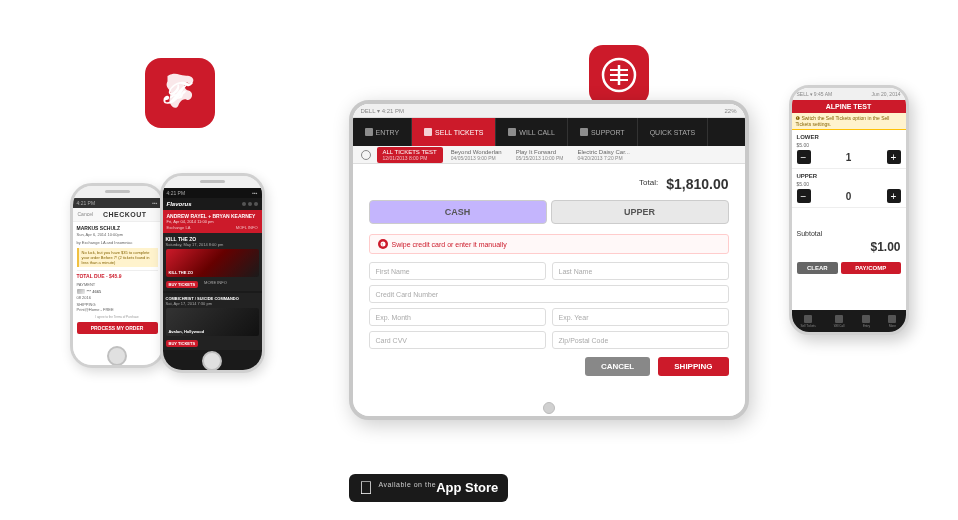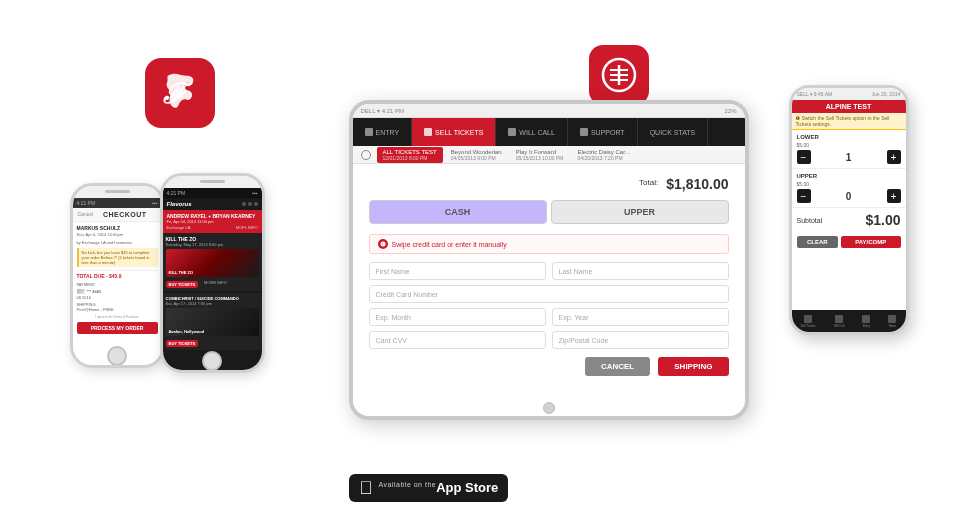--- a/index.html
+++ b/index.html
@@ -713,23 +713,24 @@
       justify-content: space-between;
       align-items: center;
     }
 
     .subtotal-label {
       font-size: 7px;
       color: #333;
     }
 
     .subtotal-amount {
-      font-size: 14px;
+      font-size: 12px;
       font-weight: bold;
       color: #333;
+      margin-top: 28px;
     }
 
     .phone-right-action-buttons {
       display: flex;
       gap: 3px;
       padding: 4px 5px;
     }
 
     .clear-btn {
       flex: 1;

